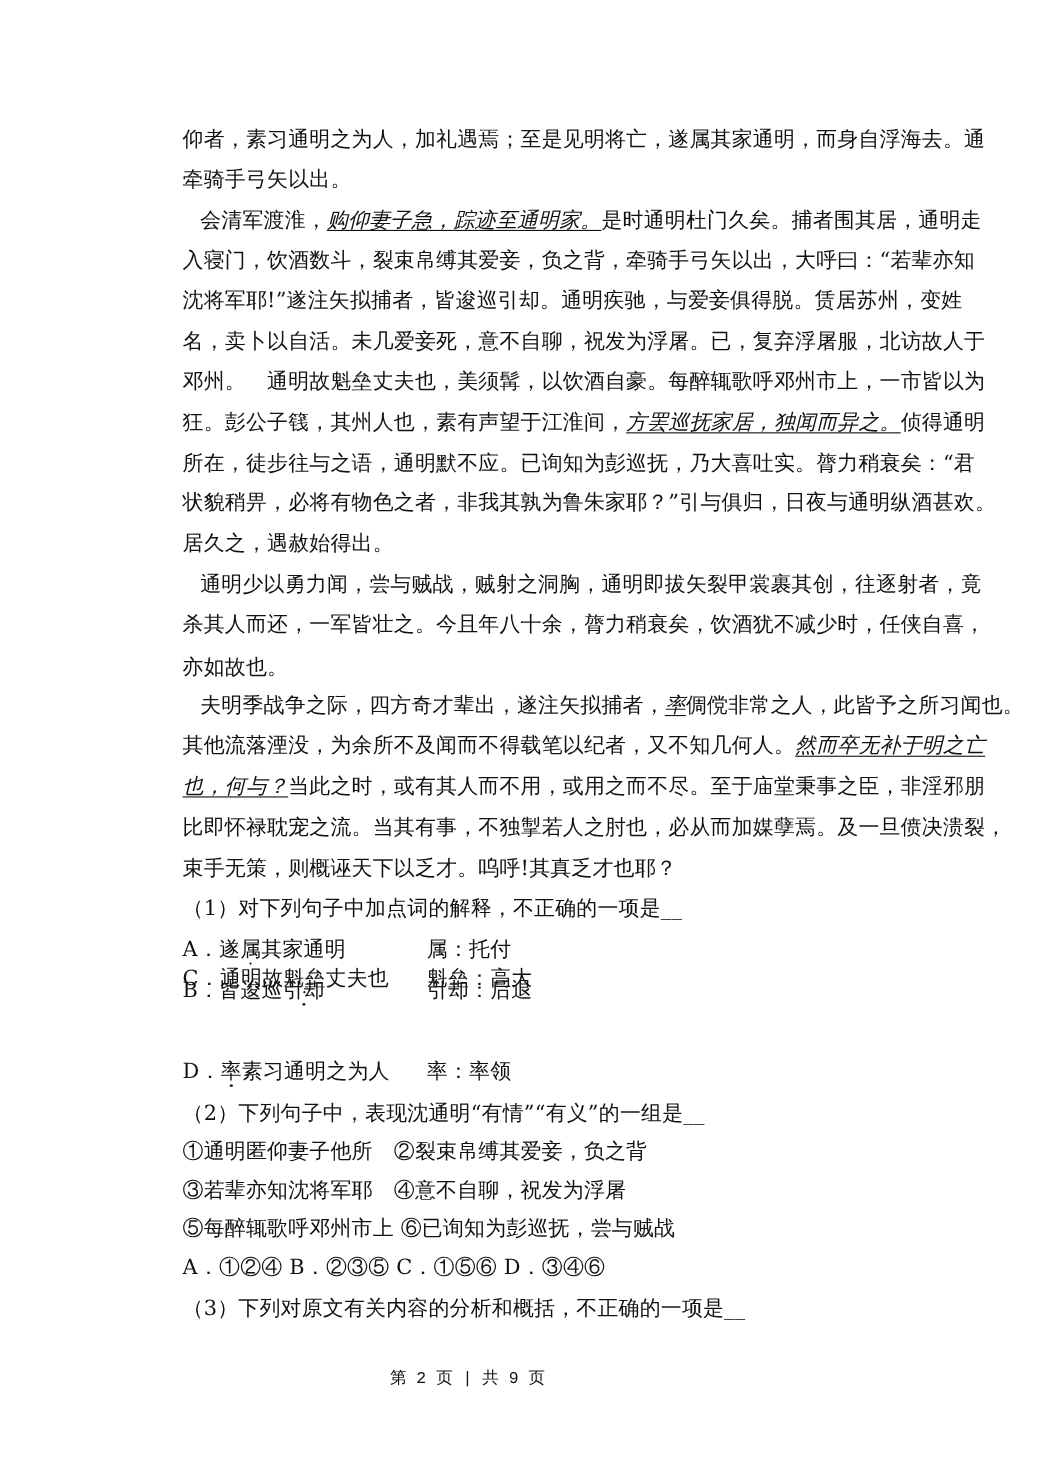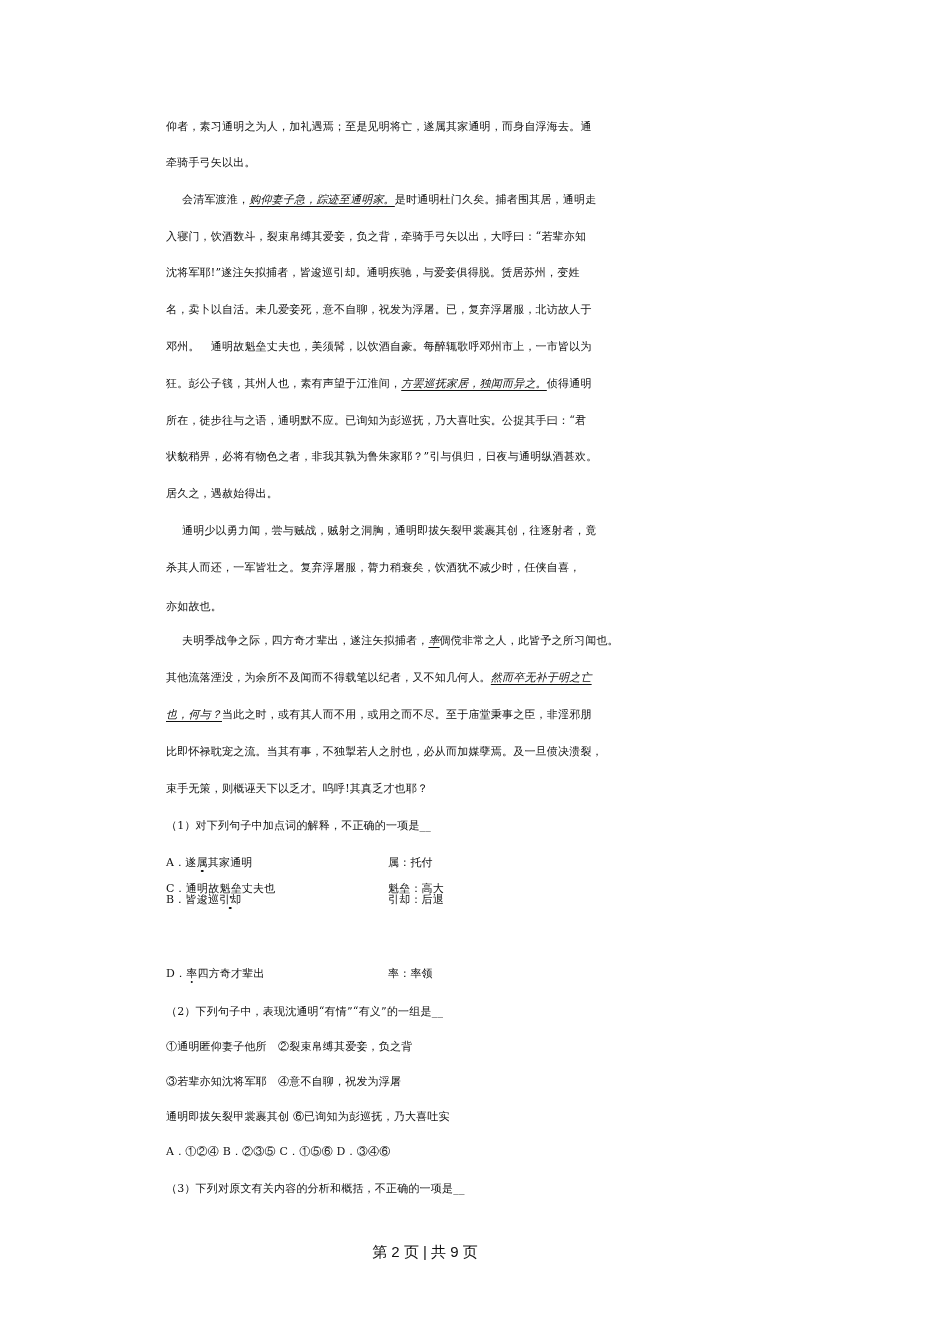--- a/index.html
+++ b/index.html
@@ -1,47 +1,47 @@
 <!DOCTYPE html>
 <html><head>
   <meta charset="utf-8">
   <style>
     html, body { margin: 0; padding: 0; background: #ffffff; }
     body { width: 950px; height: 1344px; position: relative; overflow: hidden;
            font-family: "DejaVu Serif", "Liberation Serif", serif; color: #111; }
     .page { position: absolute; left: 166px; top: 114px; width: 644px; }
-    .line { position: absolute; left: 0; height: 26px; font-size: 11px; line-height: 26px;
+    .line { position: absolute; left: 0; height: 26px; font-size: 19px; line-height: 26px;
             white-space: nowrap; letter-spacing: 0.2px; }
     .indent { padding-left: 16px; }
     .u { text-decoration: underline; text-underline-offset: 3px; font-style: italic; }
     .dot { position: relative; }
     .dot::after { content: ""; position: absolute; left: 50%; bottom: -3px; width: 2.5px; height: 2.5px;
                   background: #111; border-radius: 50%; transform: translateX(-50%); }
     .opt-col2 { position: absolute; left: 222px; }
     .footer { position: absolute; top: 1243px; left: 0; width: 850px; text-align: center;
-              font-family: Liberation Sans, sans-serif; font-size: 15px; color: #111; }
+              font-family: Liberation Mono, monospace; font-size: 15px; color: #111; }
   </style>
 </head>
 <body>
 
 <div class="page">
 
   <div class="line" style="top:0px">仰者，素习通明之为人，加礼遇焉；至是见明将亡，遂属其家通明，而身自浮海去。通</div>
   <div class="line" style="top:36px">牵骑手弓矢以出。</div>
   <div class="line indent" style="top:73px"><span>会清军渡淮，</span><span class="u">购仰妻子急，踪迹至通明家。</span><span>是时通明杜门久矣。捕者围其居，通明走</span></div>
   <div class="line" style="top:110px">入寝门，饮酒数斗，裂束帛缚其爱妾，负之背，牵骑手弓矢以出，大呼曰：“若辈亦知</div>
   <div class="line" style="top:146px">沈将军耶!”遂注矢拟捕者，皆逡巡引却。通明疾驰，与爱妾俱得脱。赁居苏州，变姓</div>
   <div class="line" style="top:183px">名，卖卜以自活。未几爱妾死，意不自聊，祝发为浮屠。已，复弃浮屠服，北访故人于</div>
   <div class="line" style="top:220px">邓州。　通明故魁垒丈夫也，美须髯，以饮酒自豪。每醉辄歌呼邓州市上，一市皆以为</div>
   <div class="line" style="top:257px"><span>狂。彭公子篯，其州人也，素有声望于江淮间，</span><span class="u">方罢巡抚家居，独闻而异之。</span><span>侦得通明</span></div>
-  <div class="line" style="top:294px">所在，徒步往与之语，通明默不应。已询知为彭巡抚，乃大喜吐实。公捉其手曰：“君</div>
+  <div class="line" style="top:294px">所在，徒步往与之语，通明默不应。已询知为彭巡抚，乃大喜吐实。膂力稍衰矣：“君</div>
   <div class="line" style="top:330px">状貌稍畀，必将有物色之者，非我其孰为鲁朱家耶？”引与俱归，日夜与通明纵酒甚欢。</div>
   <div class="line" style="top:367px">居久之，遇赦始得出。</div>
   <div class="line indent" style="top:404px">通明少以勇力闻，尝与贼战，贼射之洞胸，通明即拔矢裂甲裳裹其创，往逐射者，竟</div>
-  <div class="line" style="top:441px">杀其人而还，一军皆壮之。复弃浮屠服，膂力稍衰矣，饮酒犹不减少时，任侠自喜，</div>
+  <div class="line" style="top:441px">杀其人而还，一军皆壮之。今且年八十余，膂力稍衰矣，饮酒犹不减少时，任侠自喜，</div>
   <div class="line" style="top:480px">亦如故也。</div>
   <div class="line indent" style="top:514px"><span>夫明季战争之际，四方奇才辈出，遂注矢拟捕者，</span><span class="u">率</span><span>倜傥非常之人，此皆予之所习闻也。</span></div>
   <div class="line" style="top:551px"><span>其他流落湮没，为余所不及闻而不得载笔以纪者，又不知几何人。</span><span class="u">然而卒无补于明之亡</span></div>
   <div class="line" style="top:588px"><span class="u">也，何与？</span><span>当此之时，或有其人而不用，或用之而不尽。至于庙堂秉事之臣，非淫邪朋</span></div>
   <div class="line" style="top:625px">比即怀禄耽宠之流。当其有事，不独掣若人之肘也，必从而加媒孽焉。及一旦偾决溃裂，</div>
   <div class="line" style="top:662px">束手无策，则概诬天下以乏才。呜呼!其真乏才也耶？</div>
 
   <div class="line" style="top:699px">（1）对下列句子中加点词的解释，不正确的一项是__</div>
   <div class="line" style="top:736px">
     <span>A．</span><span>遂</span><span class="dot">属</span><span>其家通明</span>
@@ -49,26 +49,26 @@
   </div>
   <div class="line" style="top:773px">
     <span>B．</span><span>皆逡巡</span><span class="dot">引却</span><span></span>
     <span class="opt-col2">引却：后退</span>
   </div>
   <div class="line" style="top:762px">
     <span>C．</span><span>通明故</span><span class="dot">魁垒</span><span>丈夫也</span>
     <span class="opt-col2">魁垒：高大</span>
   </div>
   <div class="line" style="top:847px">
-    <span>D．</span><span></span><span class="dot">率</span><span>四方奇才辈出</span>
+    <span>D．</span><span></span><span class="dot">率</span><span>素习通明之为人</span>
     <span class="opt-col2">率：率领</span>
   </div>
 
   <div class="line" style="top:885px">（2）下列句子中，表现沈通明“有情”“有义”的一组是__</div>
   <div class="line" style="top:920px">①通明匿仰妻子他所　②裂束帛缚其爱妾，负之背</div>
   <div class="line" style="top:955px">③若辈亦知沈将军耶　④意不自聊，祝发为浮屠</div>
-  <div class="line" style="top:990px">通明即拔矢裂甲裳裹其创 ⑥已询知为彭巡抚，乃大喜吐实</div>
+  <div class="line" style="top:990px">⑤每醉辄歌呼邓州市上 ⑥已询知为彭巡抚，尝与贼战</div>
   <div class="line" style="top:1025px">A．①②④ B．②③⑤ C．①⑤⑥ D．③④⑥</div>
 
   <div class="line" style="top:1062px">（3）下列对原文有关内容的分析和概括，不正确的一项是__</div>
 </div>
 
 <div class="footer">第 2 页 | 共 9 页</div>
 
 </body></html>

